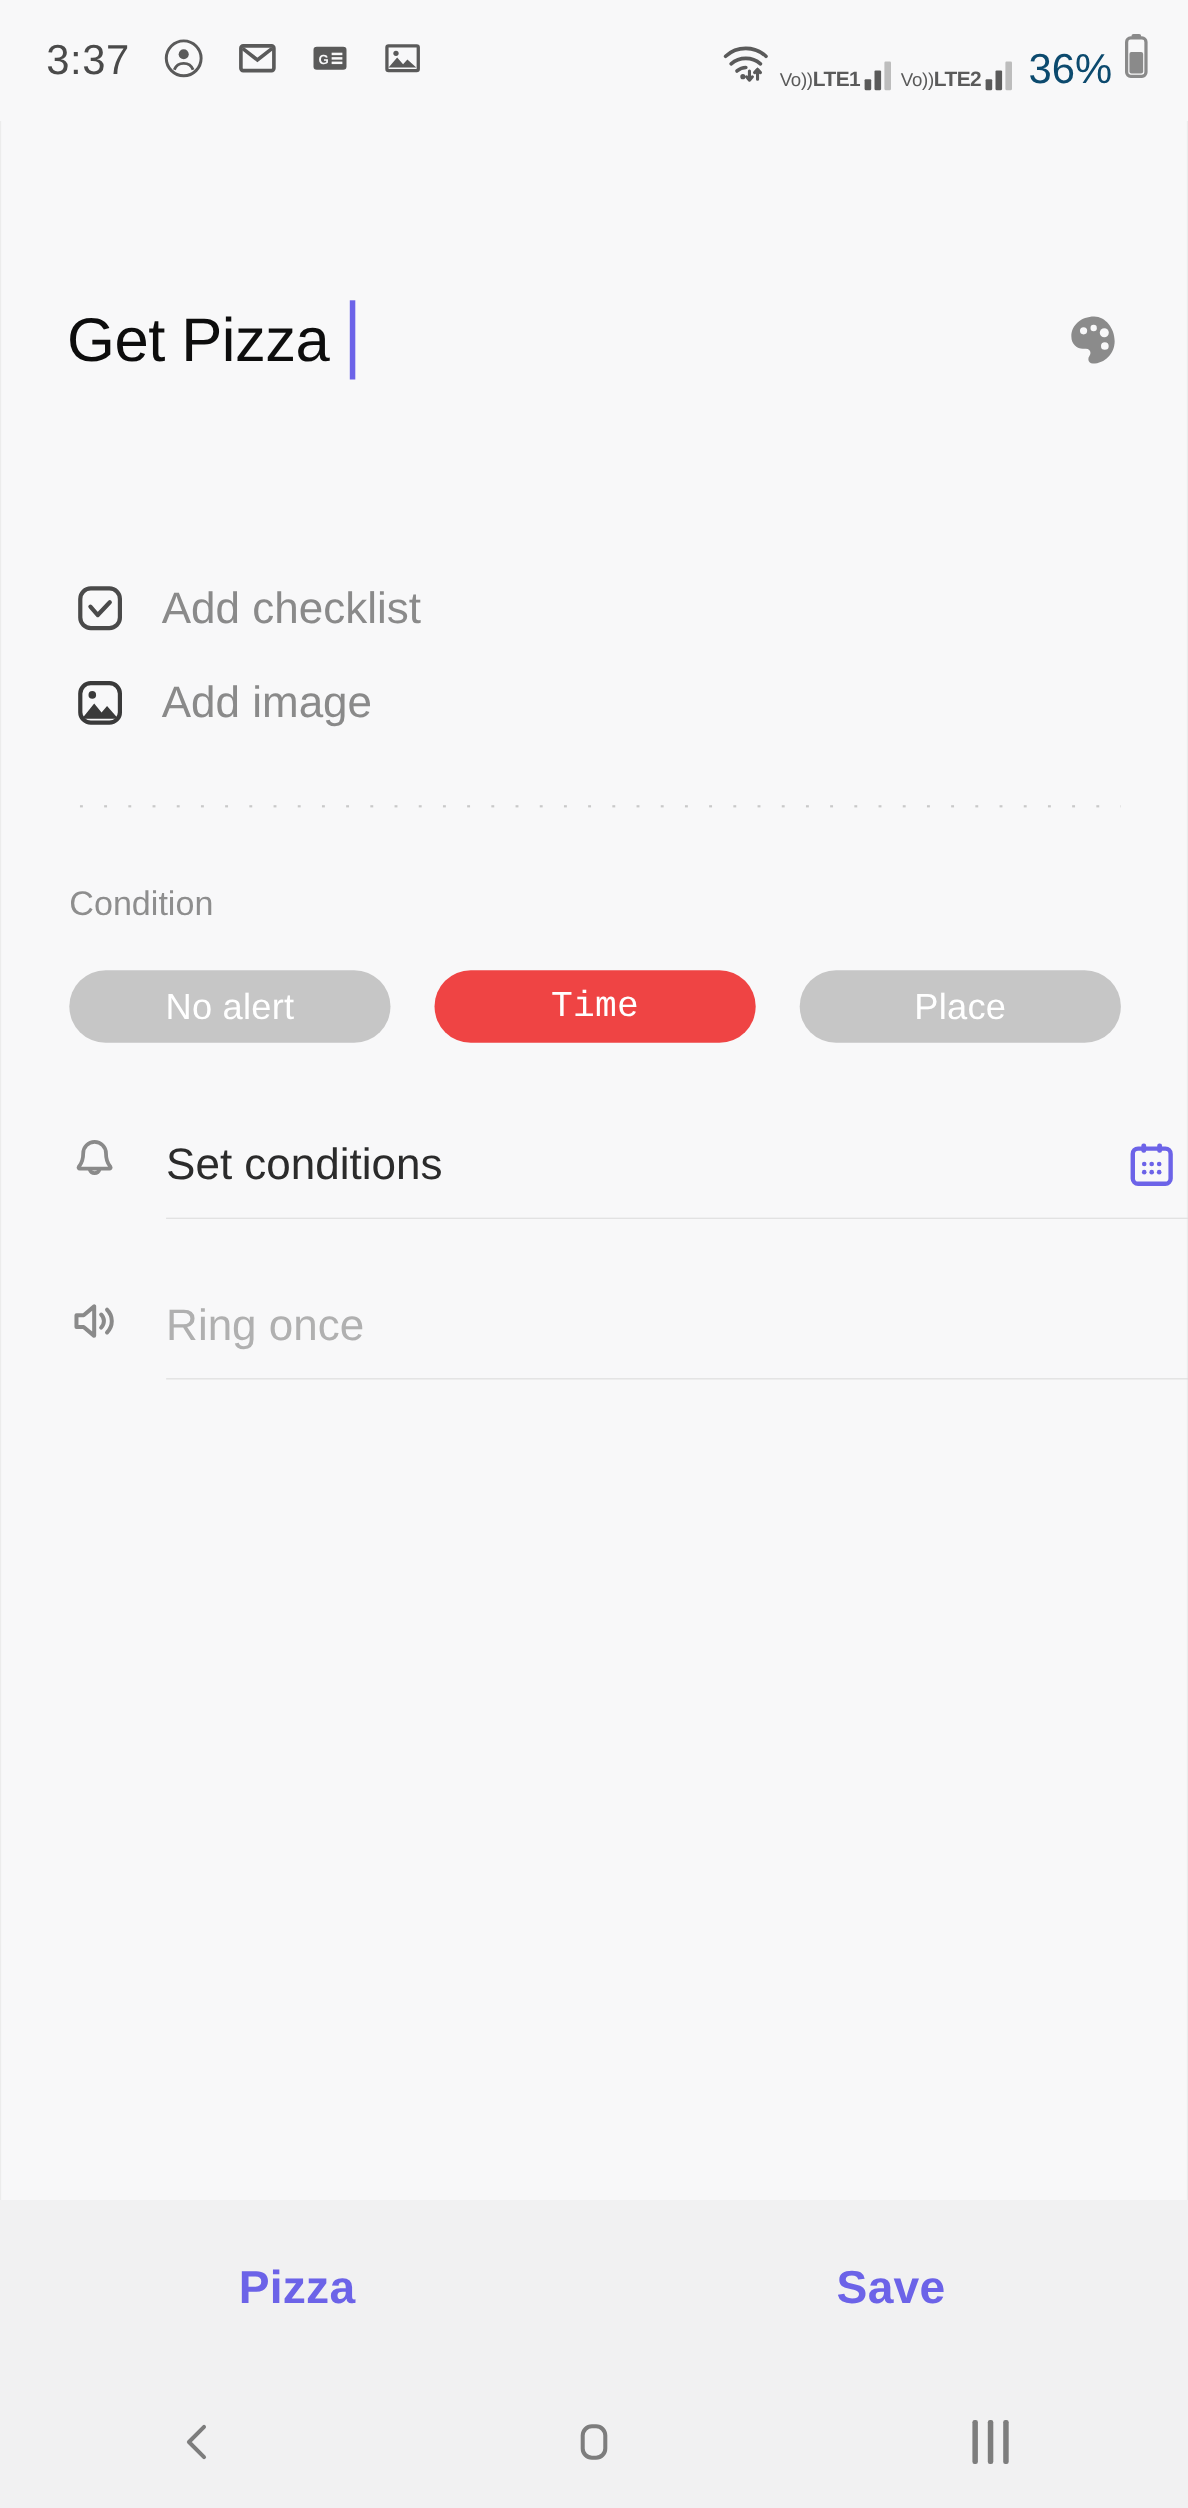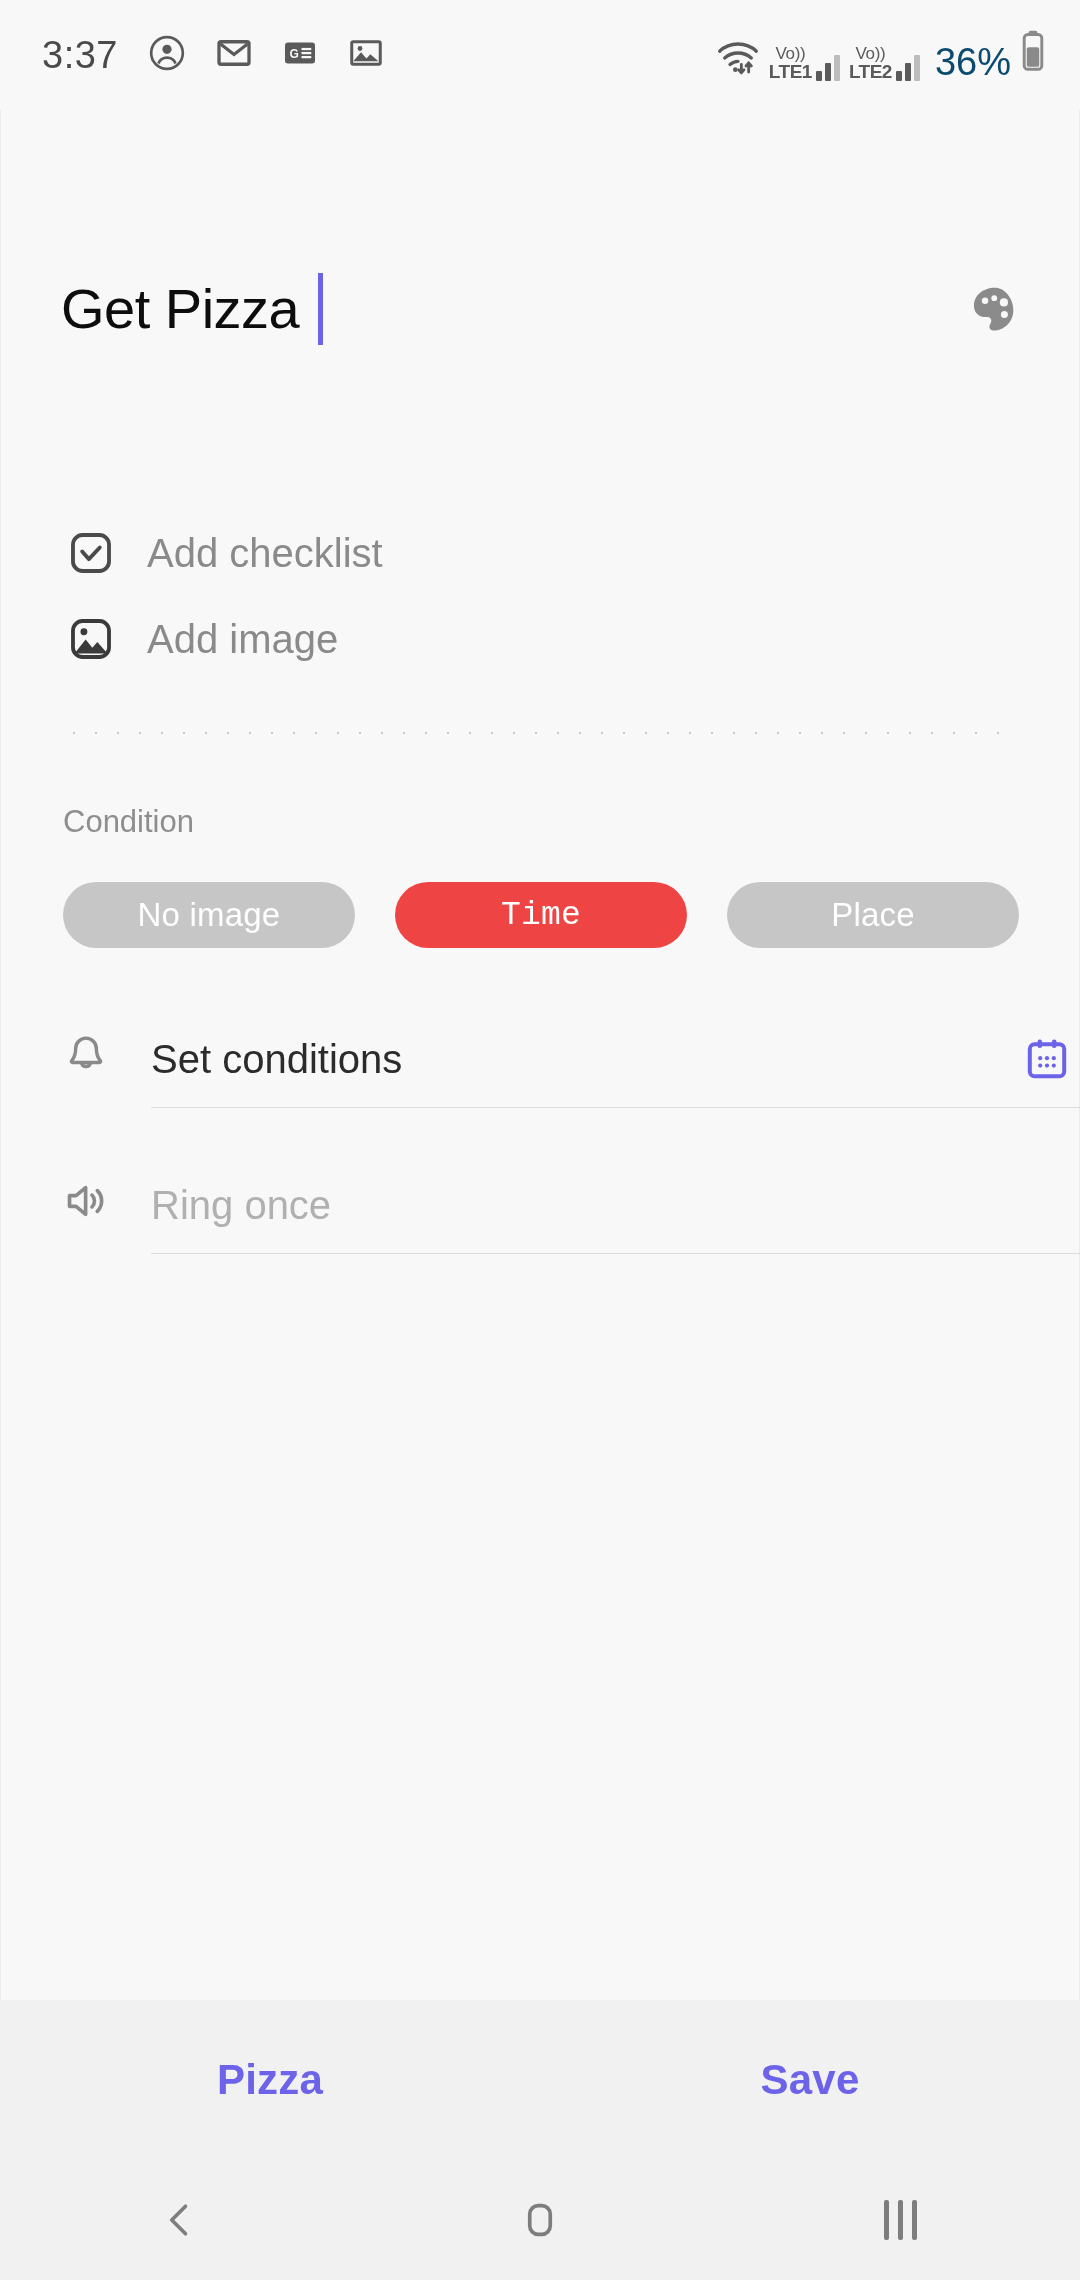--- a/index.html
+++ b/index.html
@@ -15,21 +15,21 @@
   .statusbar{
     position:absolute; top:0; left:0; width:1080px; height:110px;
     display:flex; align-items:center; justify-content:space-between;
     padding:0 34px 0 42px; background:#f8f8f9;
   }
   .sb-left{ display:flex; align-items:center; gap:30px; }
   .sb-time{ font-size:38px; color:#4a4a4a; letter-spacing:.5px; line-height:1; }
   .sb-right{ display:flex; align-items:flex-end; gap:9px; }
   .sb-ico{ display:block; }
   .volte{ display:flex; align-items:flex-end; gap:4px; }
-  .volte-txt{ display:flex; flex-direction:column; align-items:center; line-height:1; color:#5a5a5a; }
+  .volte-txt{ display:flex; flex-direction:row; align-items:center; line-height:1; color:#5a5a5a; }
   .volte-txt .v1{ font-size:17px; letter-spacing:-.3px; }
   .volte-txt .v2{ font-size:19px; font-weight:bold; letter-spacing:-.5px; }
   .bars{ display:flex; align-items:flex-end; gap:3px; height:30px; }
   .bars i{ display:block; width:6px; background:#5a5a5a; border-radius:1px; }
   .bars i:nth-child(1){ height:10px; }
   .bars i:nth-child(2){ height:18px; }
   .bars i:nth-child(3){ height:26px; background:#bdbdbd; }
   .sb-batt{ font-size:38px; color:#0c4a6e; margin-left:6px; line-height:1; }
 
   
@@ -229,21 +229,21 @@
         </span>
         <span class="q-label">Add image</span>
       </div>
     </div>
 
     <div class="dotted"></div>
 
     <div class="cond-label">Condition</div>
 
     <div class="chips">
-      <div class="chip">No image</div>
+      <div class="chip">No alert</div>
       <div class="chip sel">Time</div>
       <div class="chip">Place</div>
     </div>
 
     <div class="fields">
 
       <div class="f-row">
         <span class="f-ico">
           <svg width="46" height="46" viewBox="0 0 24 24">
               <path d="M12 3.2a5.4 5.4 0 0 0-5.4 5.4c0 4.2-1.5 5.6-2.1 6.4-.3.4 0 .9.5.9h14c.5 0 .8-.5.5-.9-.6-.8-2.1-2.2-2.1-6.4A5.4 5.4 0 0 0 12 3.2z" fill="none" stroke="#8a8a8a" stroke-width="1.8" stroke-linejoin="round"></path>

